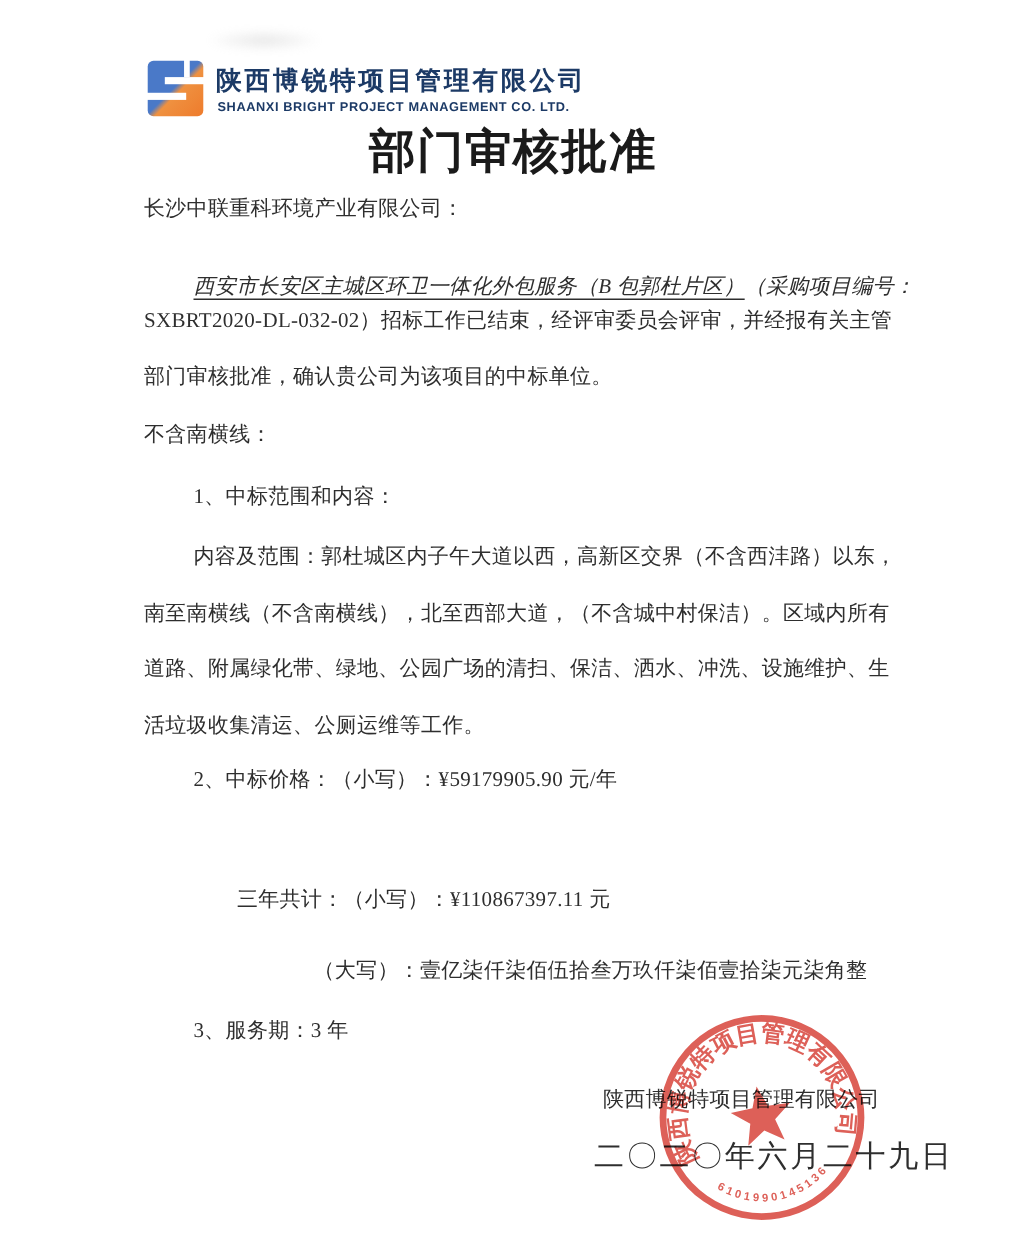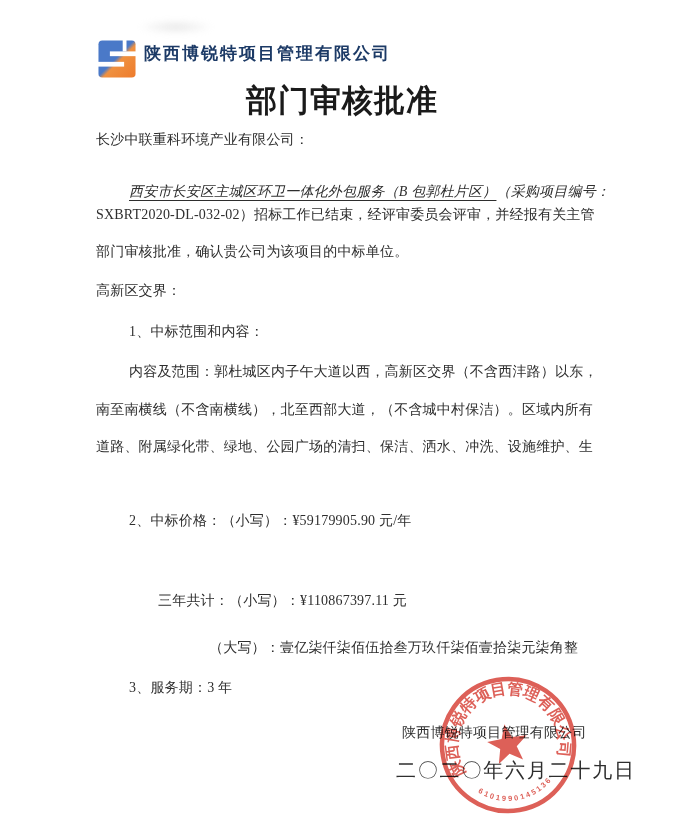--- a/index.html
+++ b/index.html
@@ -81,34 +81,36 @@
         <stop offset="0.56" stop-color="#ef9140"></stop>
         <stop offset="1" stop-color="#ee7b2c"></stop>
       </linearGradient>
     </defs>
     <rect x="0.5" y="0.5" width="39" height="39" rx="4" fill="url(#lg)"></rect>
     <rect x="12.5" y="12" width="27.5" height="5" fill="#ffffff"></rect>
     <rect x="0" y="23" width="27.5" height="5" fill="#ffffff"></rect>
     <rect x="26" y="0" width="4" height="12" fill="#ffffff"></rect>
   </svg>
   <div class="company-cn">陕西博锐特项目管理有限公司</div>
+  <div class="company-en">SHAANXI BRIGHT PROJECT MANAGEMENT CO. LTD.</div>
   <div class="doc-title">部门审核批准</div>
 
   <div class="line" style="left:96px;top:130px;">长沙中联重科环境产业有限公司：</div>
 
   <div class="line" style="left:129px;top:182px;font-style:italic;"><span class="u">西安市长安区主城区环卫一体化外包服务（B 包郭杜片区）</span><span>（采购项目编号：</span></div>
   <div class="line" style="left:96px;top:205px;">SXBRT2020-DL-032-02）招标工作已结束，经评审委员会评审，并经报有关主管</div>
   <div class="line" style="left:96px;top:242px;">部门审核批准，确认贵公司为该项目的中标单位。</div>
 
-  <div class="line" style="left:96px;top:281px;">高新区交界：</div>
+  <div class="line" style="left:96px;top:281px;">不含南横线：</div>
 
   <div class="line" style="left:129px;top:322px;">1、中标范围和内容：</div>
   <div class="line" style="left:129px;top:362px;">内容及范围：郭杜城区内子午大道以西，高新区交界（不含西沣路）以东，</div>
   <div class="line" style="left:96px;top:400px;">南至南横线（不含南横线），北至西部大道，（不含城中村保洁）。区域内所有</div>
   <div class="line" style="left:96px;top:437px;">道路、附属绿化带、绿地、公园广场的清扫、保洁、洒水、冲洗、设施维护、生</div>
+  <div class="line" style="left:96px;top:475px;">活垃圾收集清运、公厕运维等工作。</div>
 
   <div class="line" style="left:129px;top:511px;">2、中标价格：（小写）：¥59179905.90 元/年</div>
   <div class="line" style="left:158px;top:591px;">三年共计：（小写）：¥110867397.11 元</div>
   <div class="line" style="left:209px;top:638px;">（大写）：壹亿柒仟柒佰伍拾叁万玖仟柒佰壹拾柒元柒角整</div>
 
   <div class="line" style="left:129px;top:678px;">3、服务期：3 年</div>
 
   <div class="sig-company">陕西博锐特项目管理有限公司</div>
   <div class="sig-date">二〇二〇年六月二十九日</div>
 

